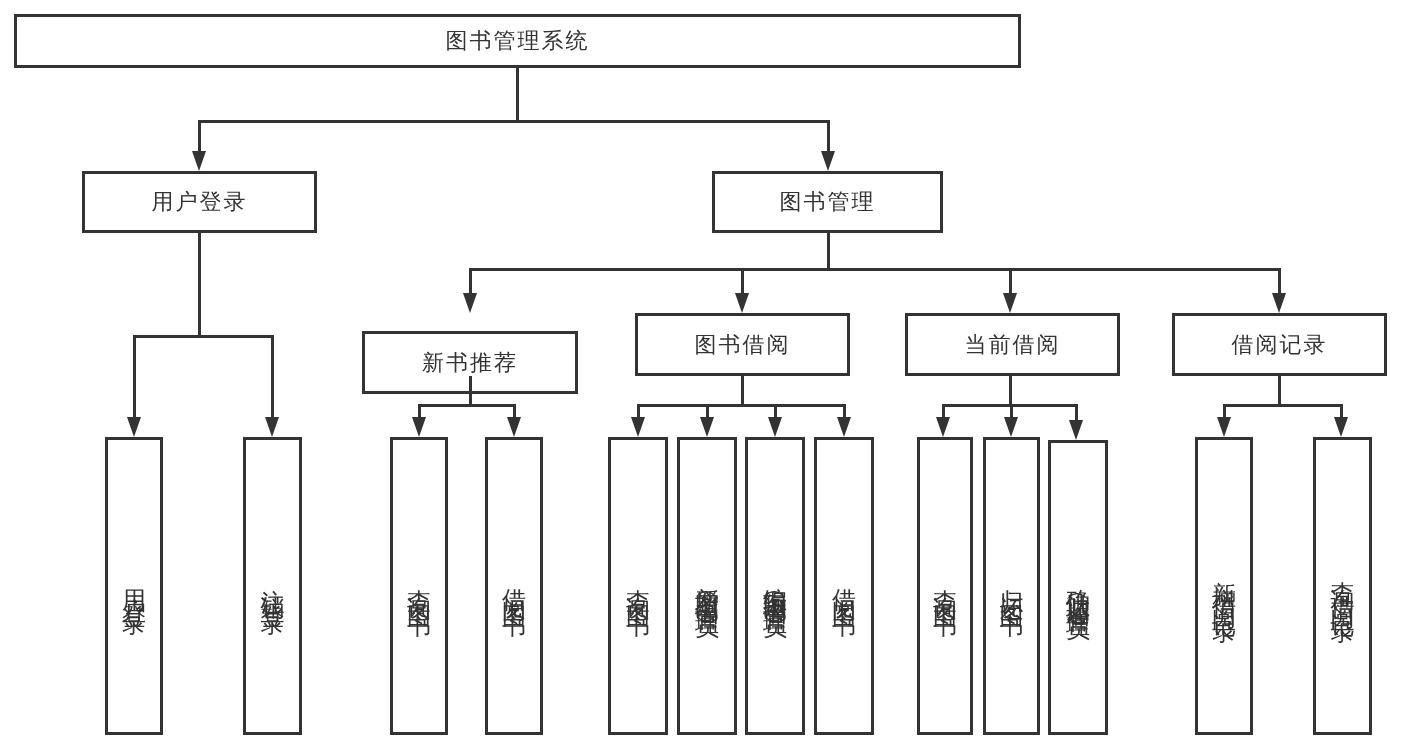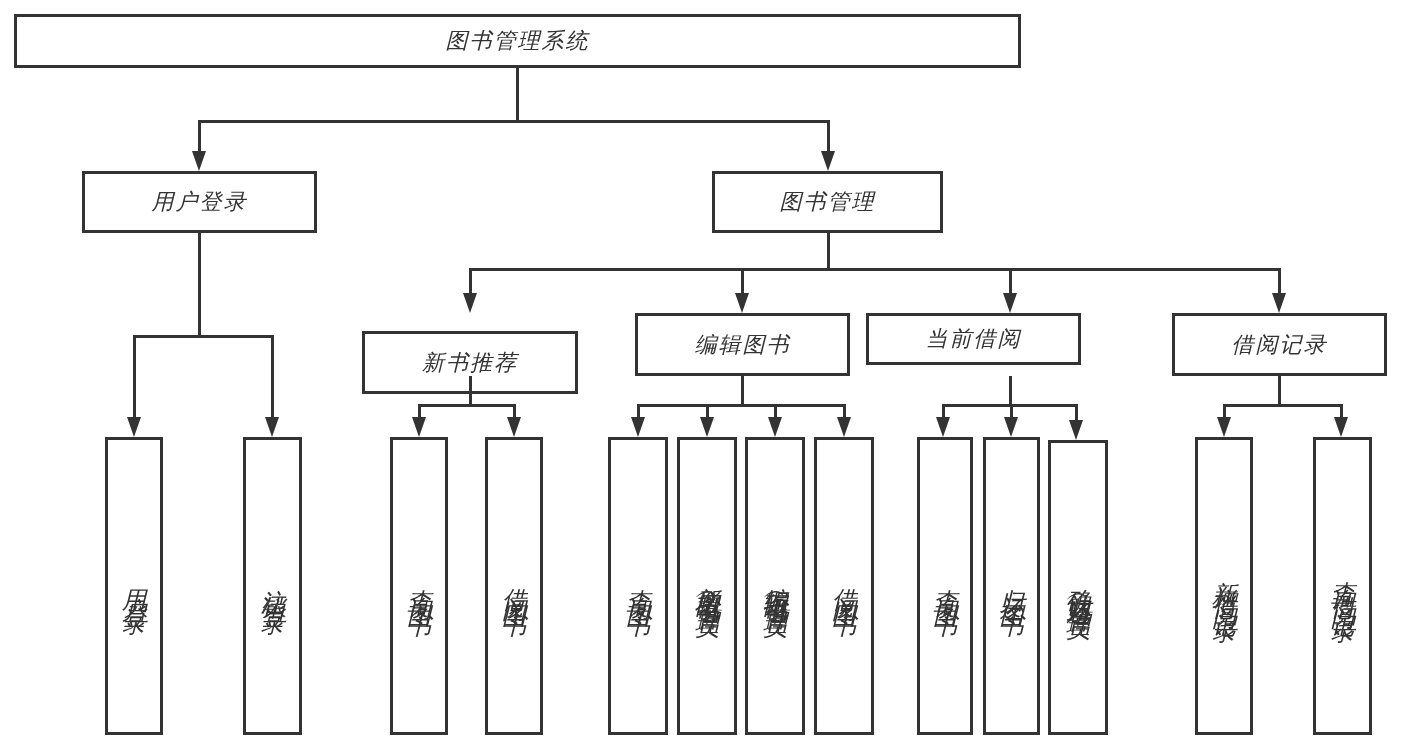--- a/index.html
+++ b/index.html
@@ -16,21 +16,20 @@
     box-sizing: border-box;
     border: 3px solid #333333;
     background: #ffffff;
     display: flex;
     align-items: center;
     justify-content: center;
     color: #333333;
     font-size: 22px;
     letter-spacing: 2px;
     white-space: nowrap;
-    font-style: italic;
   }
   .leaf .vtext {
     writing-mode: vertical-rl;
     text-orientation: mixed;
     font-size: 24px;
     letter-spacing: 8px;
     line-height: 1;
     color: #333333;
   }
   .leaf .vtext.tight { letter-spacing: 4px; }
@@ -81,22 +80,22 @@
   <div class="vline" style="left:469px; top:268px; height:25px;"></div>
   <div class="arrowhead" style="left:463px; top:293px;"></div>
   <div class="vline" style="left:741px; top:268px; height:25px;"></div>
   <div class="arrowhead" style="left:735px; top:293px;"></div>
   <div class="vline" style="left:1009px; top:268px; height:25px;"></div>
   <div class="arrowhead" style="left:1003px; top:293px;"></div>
   <div class="vline" style="left:1278px; top:268px; height:25px;"></div>
   <div class="arrowhead" style="left:1272px; top:293px;"></div>
 
   <div class="node" style="left:362px; top:331px; width:216px; height:63px;">新书推荐</div>
-  <div class="node" style="left:635px; top:313px; width:215px; height:63px;">编辑图书</div>
-  <div class="node" style="left:866px; top:313px; width:215px; height:52px;">当前借阅</div>
+  <div class="node" style="left:635px; top:313px; width:215px; height:63px;">图书借阅</div>
+  <div class="node" style="left:905px; top:313px; width:215px; height:63px;">当前借阅</div>
   <div class="node" style="left:1172px; top:313px; width:215px; height:63px;">借阅记录</div>
 
   <div class="vline" style="left:469px; top:376px; height:28px;"></div>
   <div class="hline" style="left:418px; top:404px; width:98px;"></div>
   <div class="vline" style="left:418px; top:404px; height:13px;"></div>
   <div class="arrowhead" style="left:412px; top:417px;"></div>
   <div class="vline" style="left:513px; top:404px; height:13px;"></div>
   <div class="arrowhead" style="left:507px; top:417px;"></div>
 
   <div class="vline" style="left:741px; top:376px; height:28px;"></div>

